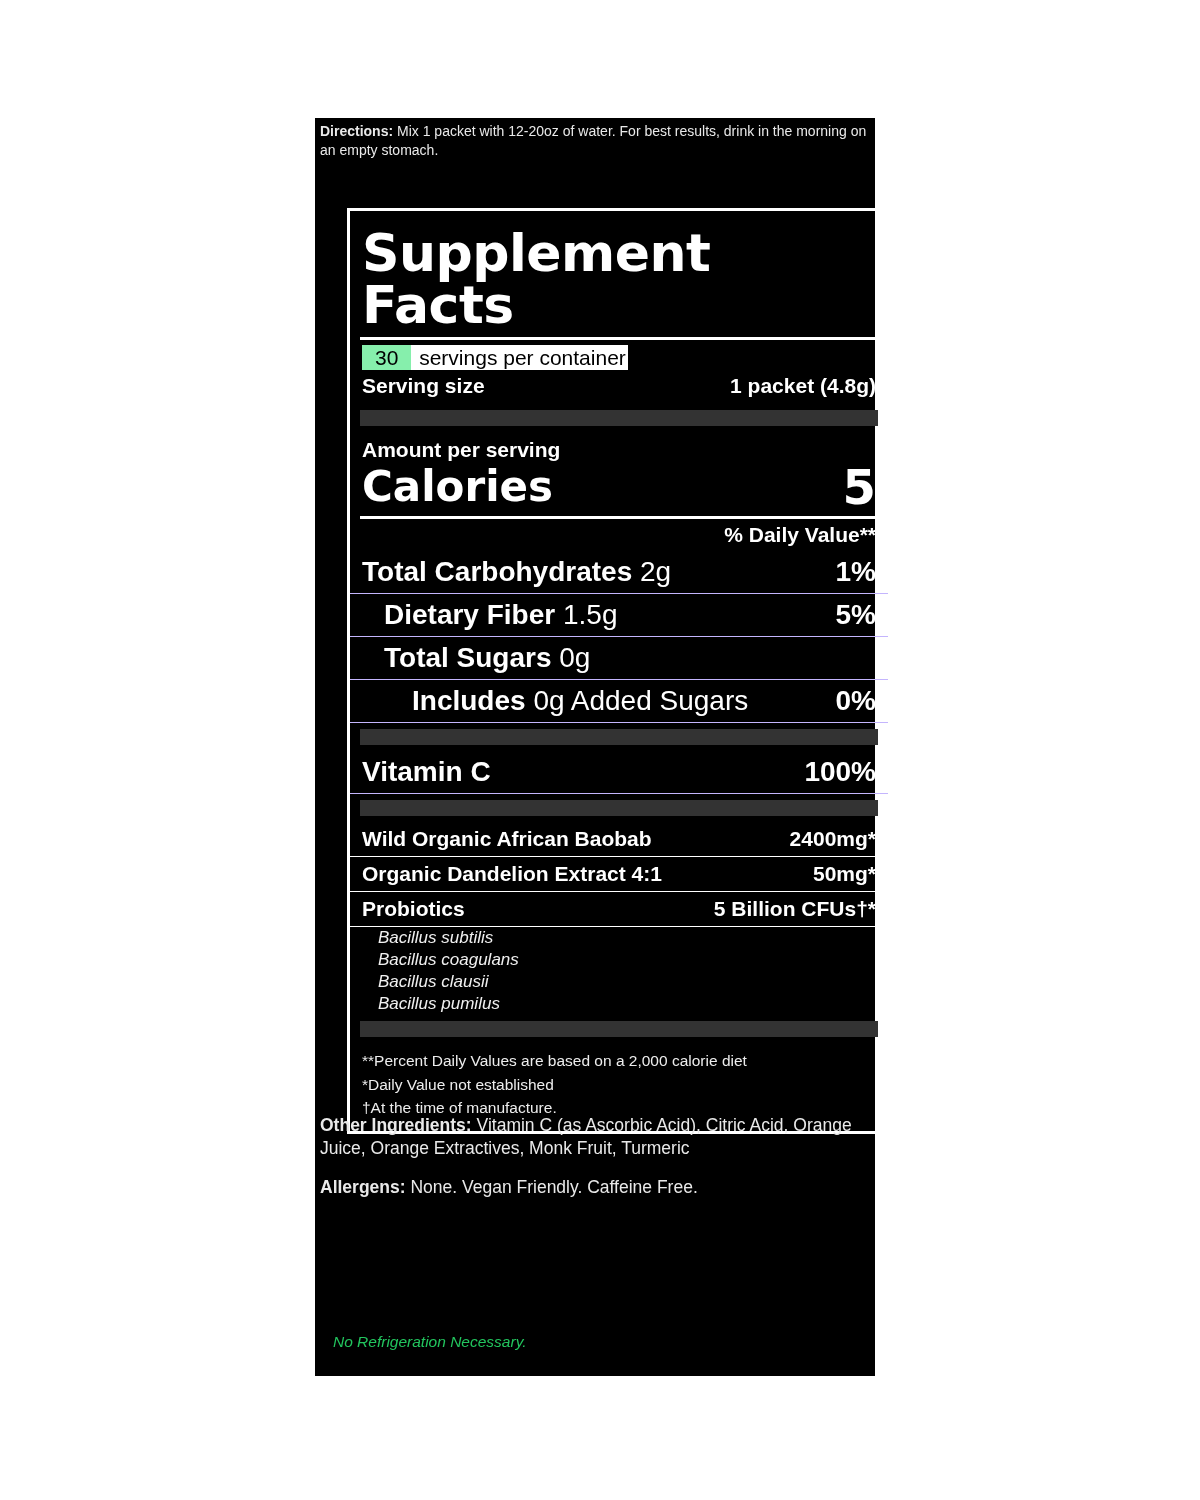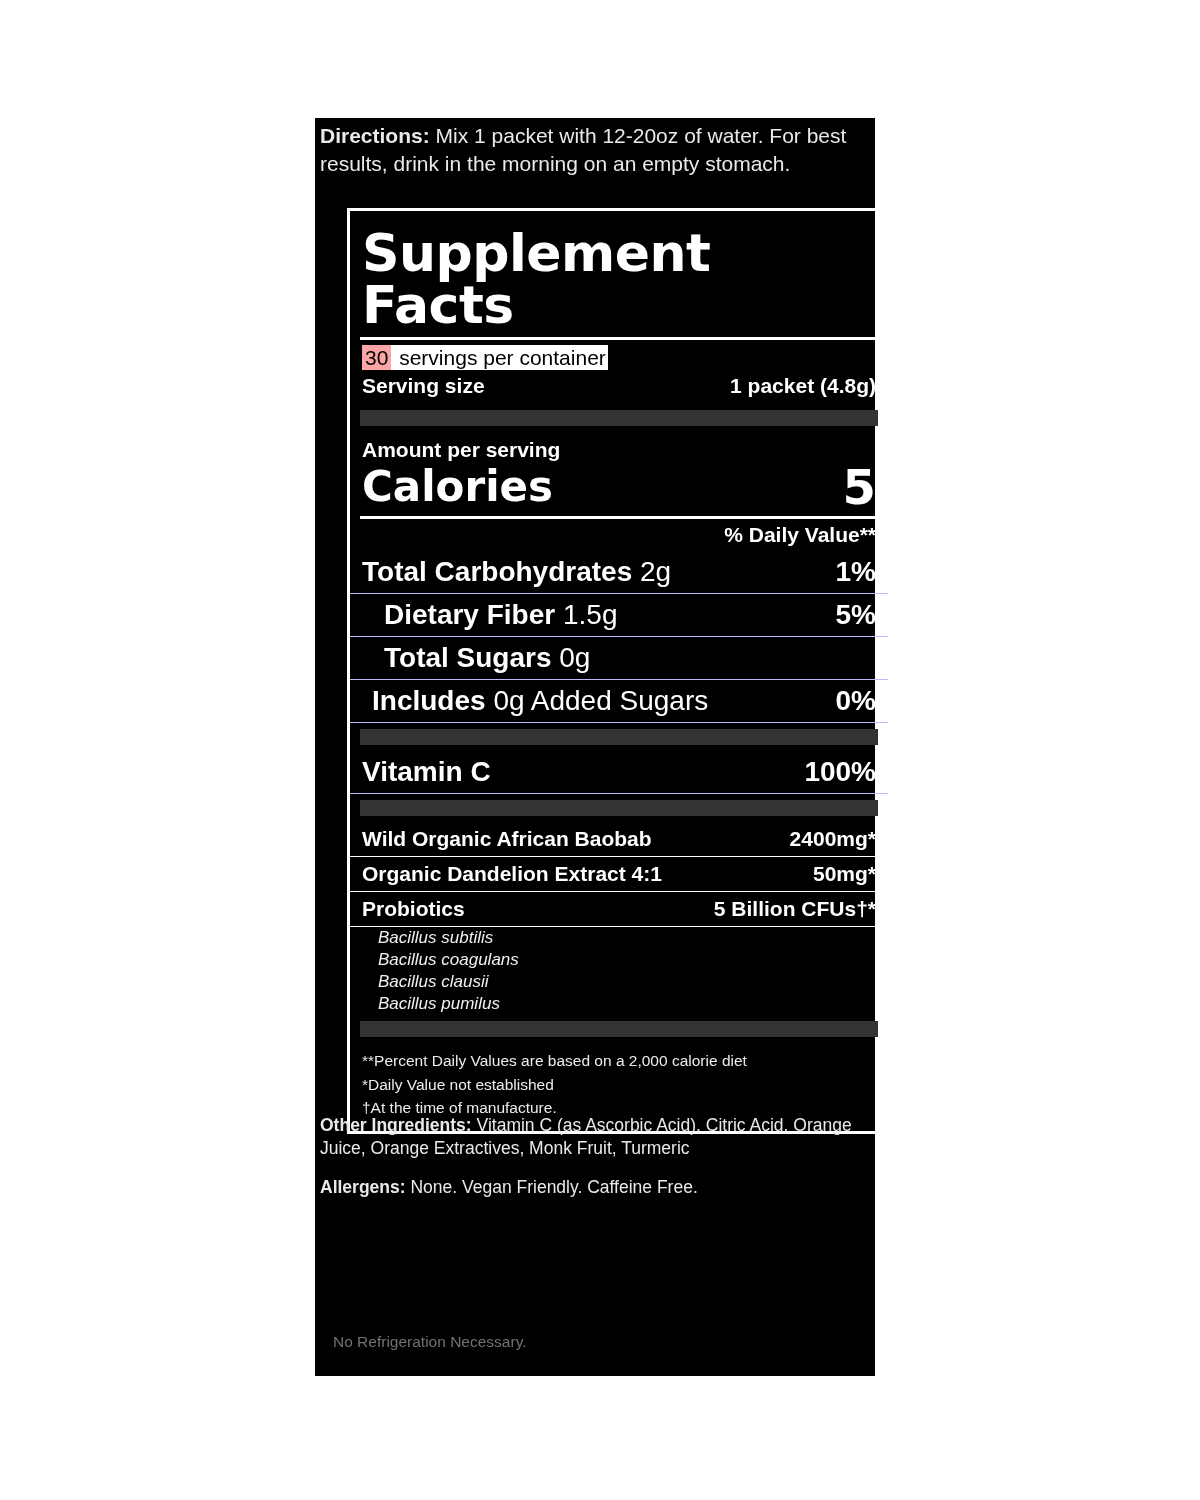--- a/index.html
+++ b/index.html
@@ -24,21 +24,21 @@
     background: #000000;
     color: #ffffff;
     box-sizing: border-box;
   }
 
   .directions {
     position: absolute;
     left: 5px;
     top: 4px;
     width: 550px;
-    font-size: 21px;
+    font-size: 14px;
     line-height: 1.35;
     color: #e9e9e9;
   }
   .directions b {
     font-weight: bold;
   }
 
   
   .sf-box {
     position: absolute;
@@ -62,23 +62,23 @@
   }
   .rule-med  { height: 3px; background: #ffffff; margin: 0 10px; }
   .rule-bar  { height: 16px; background: #333333; margin: 6px 10px; }
 
   .servings {
     display: inline-block;
     margin: 6px 12px 2px 12px;
     font-size: 21px;
   }
   .servings .boxed {
-    background: #fca5a5;
+    background: #86efac;
     color: #000000;
-    padding: 1px 3px;
+    padding: 1px 13px;
     font-weight: normal;
   }
   .servings .hl {
     background: #ffffff;
     color: #000000;
     padding: 1px 2px;
   }
 
   .serving-size-row {
     display: flex;
@@ -126,21 +126,21 @@
     justify-content: space-between;
     align-items: center;
     padding: 5px 12px 5px 12px;
     font-size: 28px;
     border-bottom: 1px solid #c4b5fd;
   }
   .nut-row .name { font-weight: bold; }
   .nut-row .name .amt { font-weight: normal; }
   .nut-row .dv { font-weight: bold; }
   .nut-row.indent1 { padding-left: 34px; }
-  .nut-row.indent2 { padding-left: 22px; gap: 23px; }
+  .nut-row.indent2 { padding-left: 62px; gap: 23px; }
 
   .ing-row {
     display: flex;
     justify-content: space-between;
     align-items: baseline;
     padding: 5px 12px;
     font-size: 21px;
     border-bottom: 1px solid #ffffff;
     gap: 36px;
   }
@@ -173,21 +173,22 @@
   }
   .bottom-text b { font-weight: bold; }
   .bottom-text p { margin: 0 0 0 0; }
   .spacer { height: 16px; }
 
   .norefrig {
     position: absolute;
     left: 18px;
     top: 1215px;
     font-size: 15.5px;
-    color: #737373;
+    color: #22c55e;
+    font-style: italic;
   }
 </style>
 </head>
 <body>
 
 <div class="label-panel">
 
   <div class="directions">
     <b>Directions:</b><span> Mix 1 packet with 12-20oz of water. For best results, drink in the morning on an empty stomach.</span>
   </div>

